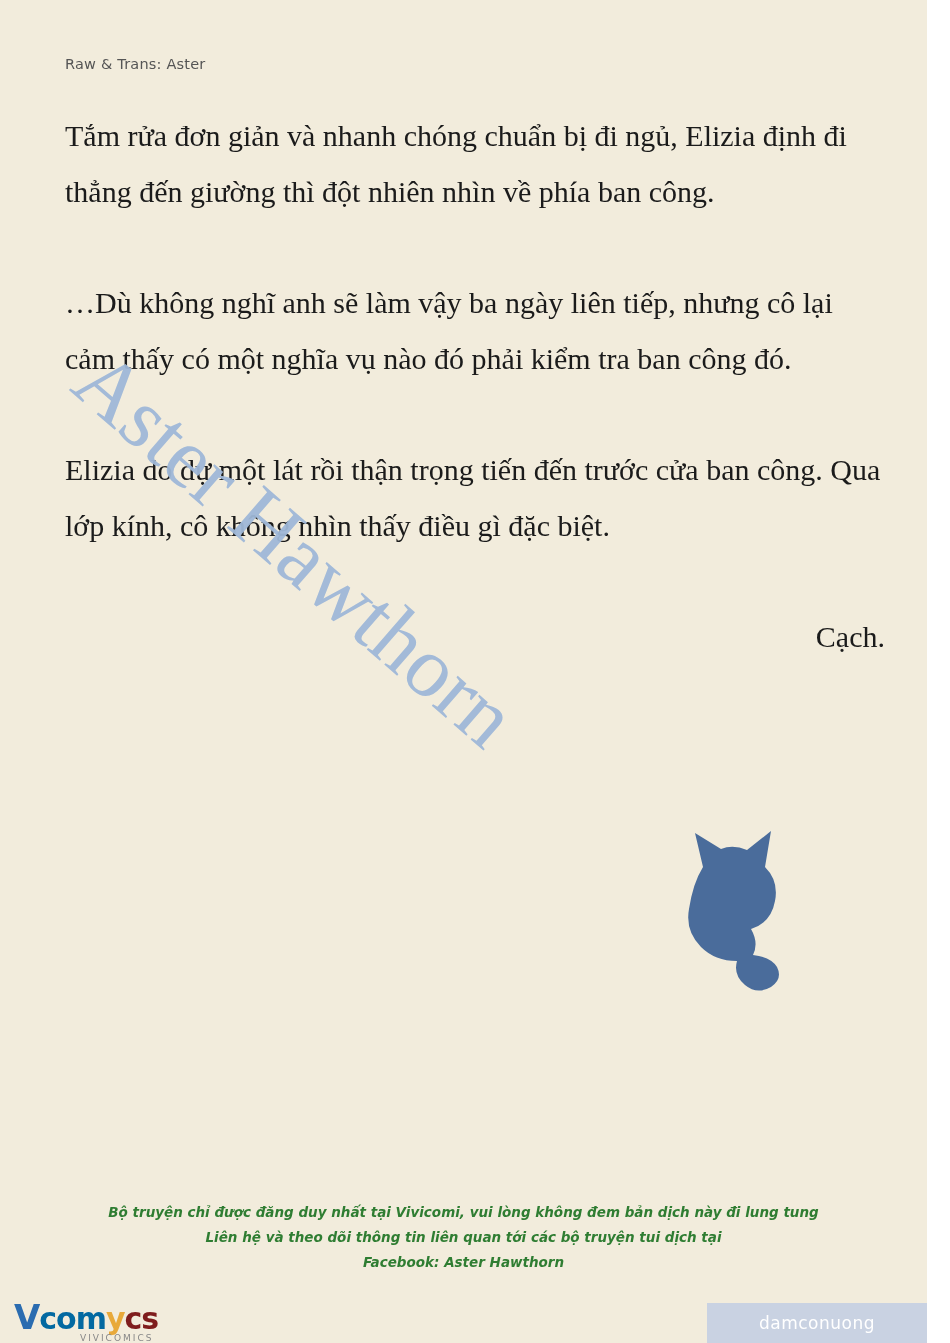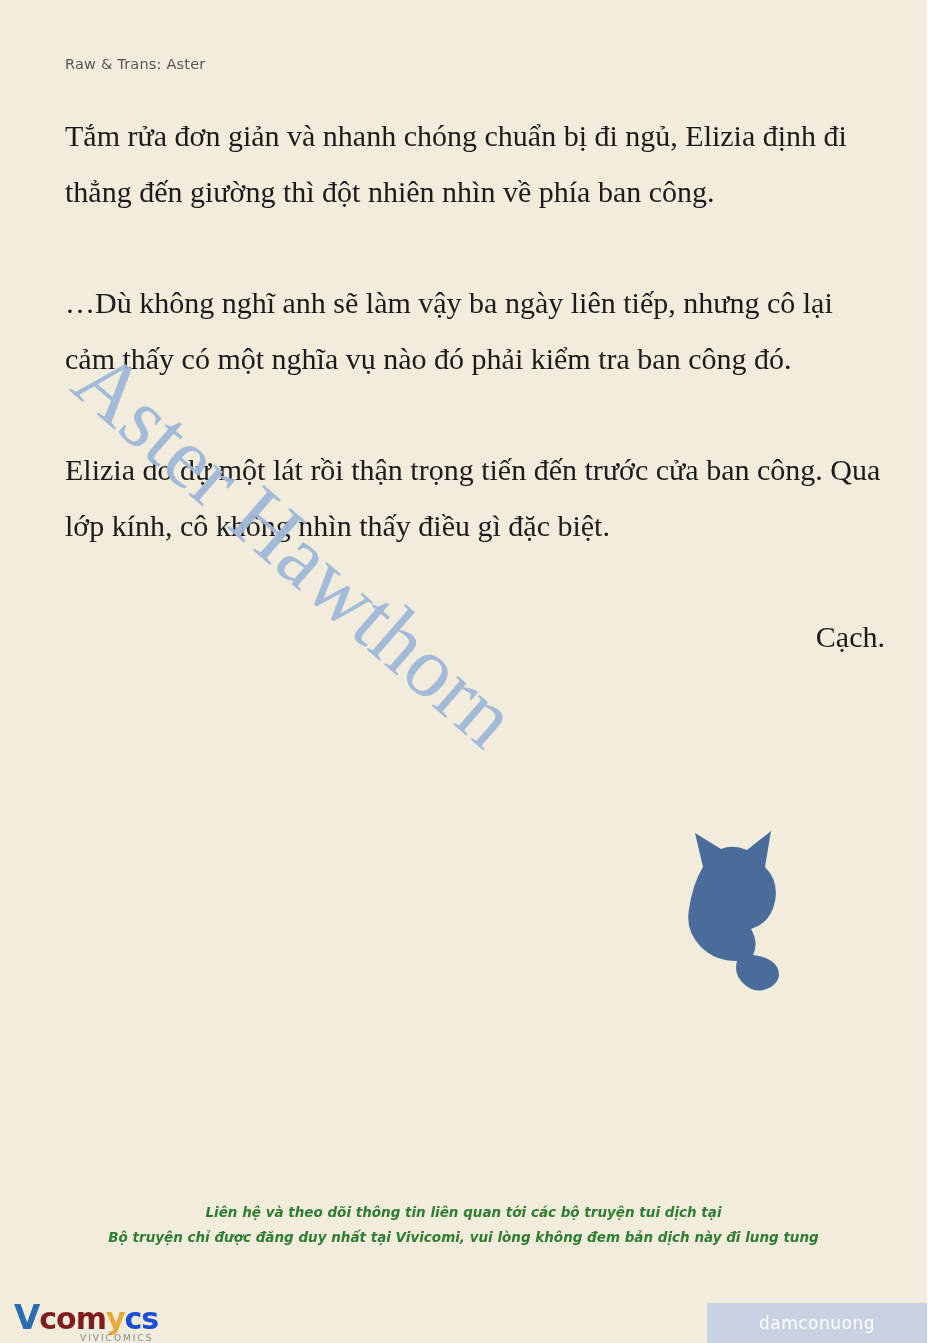--- a/index.html
+++ b/index.html
@@ -95,27 +95,27 @@
     font-family: "DejaVu Sans", sans-serif;
     font-weight: bold;
     font-size: 30px;
     letter-spacing: -1px;
   }
   .brand-v {
     color: #2b6cb0;
     font-size: 34px;
   }
   .brand-com {
-    color: #7f1d1d;
+    color: #0369a1;
   }
   .brand-y {
     color: #e8a93a;
   }
   .brand-cs {
-    color: #1d4ed8;
+    color: #7f1d1d;
   }
   .brand-sub {
     position: absolute;
     left: 52px;
     bottom: 0px;
     font-family: "DejaVu Sans", sans-serif;
     font-size: 9px;
     color: #888888;
     letter-spacing: 2px;
     margin-left: 28px;
@@ -155,22 +155,23 @@
 
   <div class="watermark-cat">
     <svg viewBox="0 0 150 180" width="150" height="180" aria-hidden="true">
       <g fill="#4a6c9b">
         <path d="M48 52 L40 18 L66 34 Q78 29 92 35 L116 16 L110 52 Q124 66 120 86 Q116 108 96 114 Q104 128 98 140 Q116 142 122 152 Q128 164 116 172 Q102 180 90 170 Q78 160 82 146 Q60 146 46 132 Q30 116 34 94 Q38 68 48 52 Z"></path>
       </g>
     </svg>
   </div>
 
   <div class="footer-credits">
+    <div>Bộ truyện chỉ được đăng duy nhất tại Vivicomi, vui lòng không đem bản dịch này đi lung tung</div>
     <div>Liên hệ và theo dõi thông tin liên quan tới các bộ truyện tui dịch tại</div>
-    <div>Bộ truyện chỉ được đăng duy nhất tại Vivicomi, vui lòng không đem bản dịch này đi lung tung</div>
+    <div>Facebook: Aster Hawthorn</div>
   </div>
 
   <div class="footer-bar">
     <div class="brand-logo">
       <span class="brand-v">V</span>
       <span class="brand-com">com</span>
       <span class="brand-y">y</span>
       <span class="brand-cs">cs</span>
     </div>
     <div class="brand-sub">VIVICOMICS</div>

